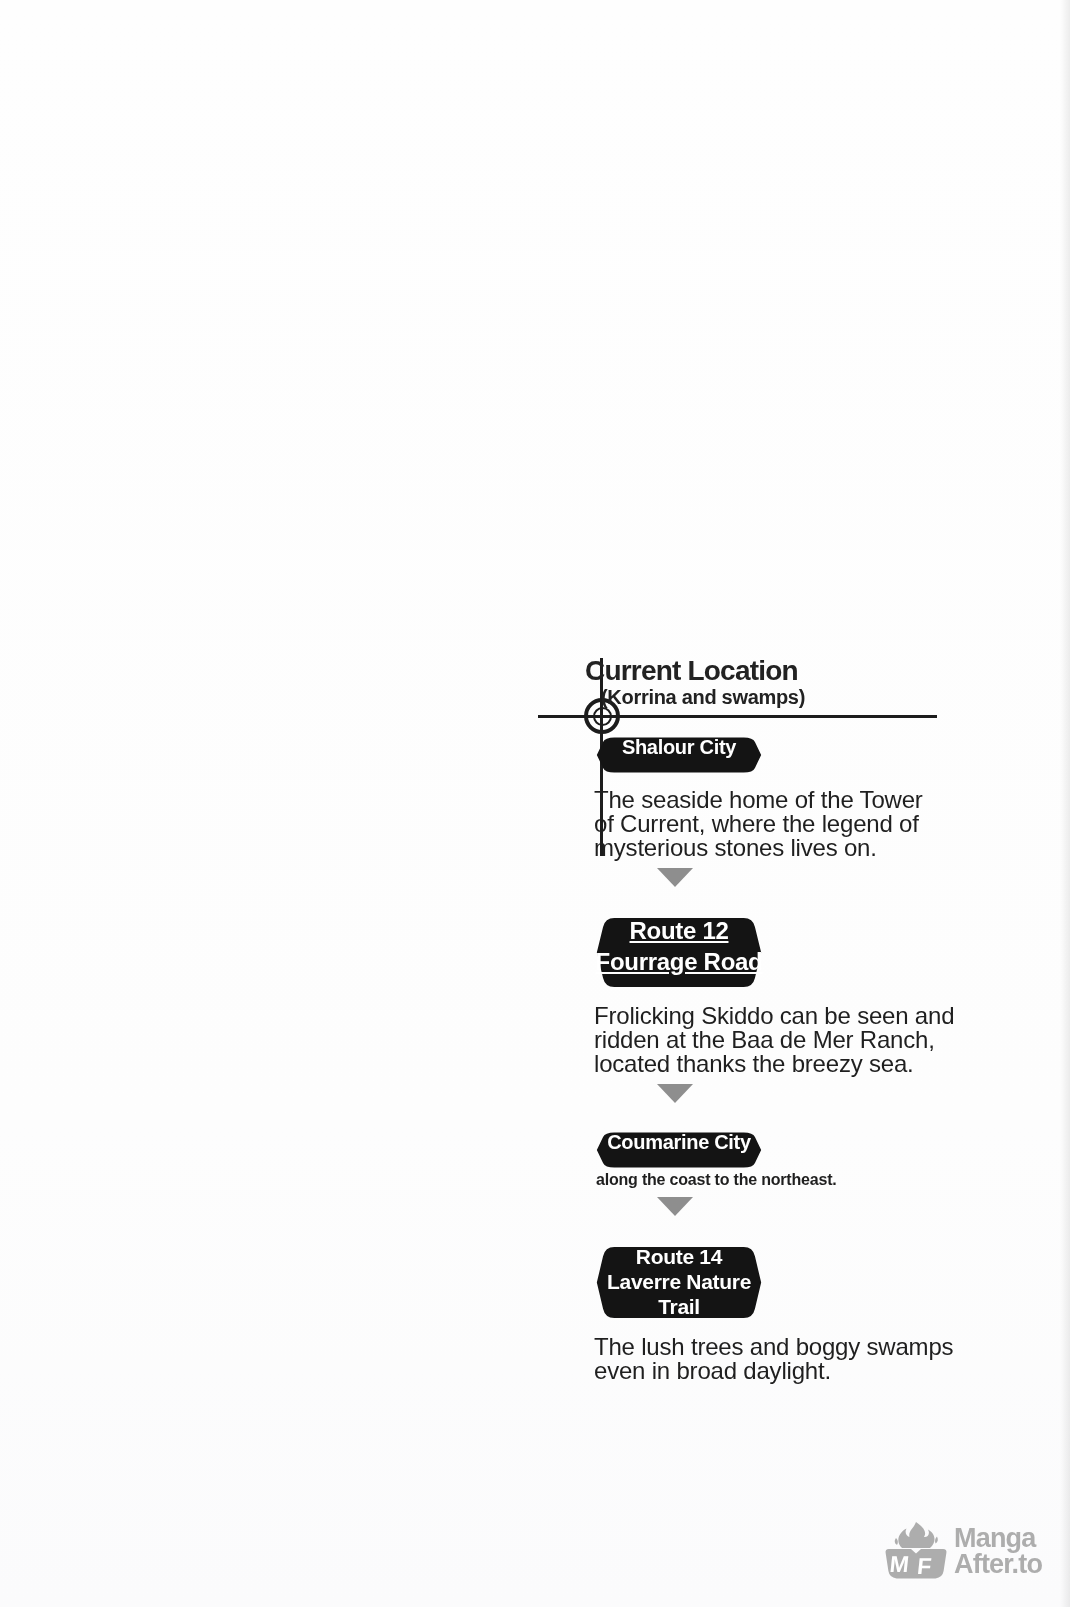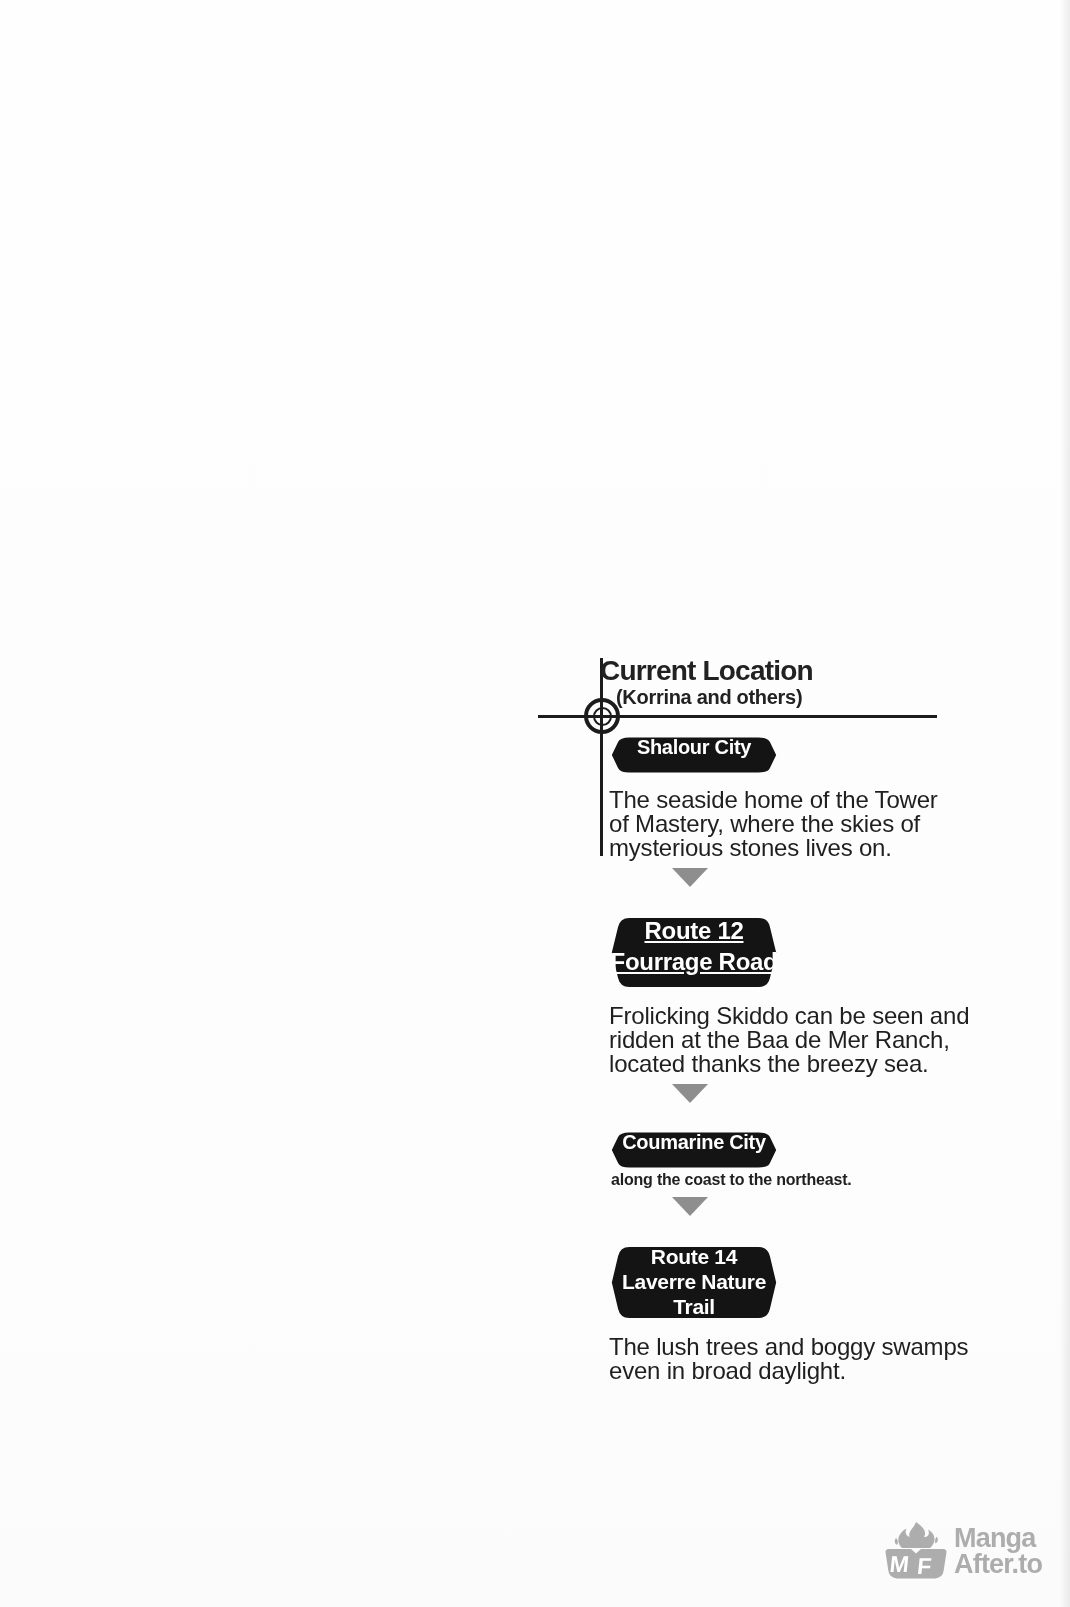--- a/index.html
+++ b/index.html
@@ -32,21 +32,21 @@
     position:absolute;left:584px;top:698px;width:36px;height:36px;
     border:4.5px solid var(--line-black);border-radius:50%;
     box-sizing:border-box;display:flex;align-items:center;justify-content:center;
     background:transparent;
   }
   .crosshair .inner{
     width:19px;height:19px;border:2.5px solid var(--line-black);
     border-radius:50%;box-sizing:border-box;
   }
   
-  .content{position:absolute;left:598px;top:656px;width:400px;}
+  .content{position:absolute;left:583px;top:656px;width:400px;}
   .title{
     font-size:28px;font-weight:bold;letter-spacing:-0.8px;
     line-height:30px;margin:0 0 0 2px;color:#222;white-space:nowrap;
   }
   .subtitle{
     font-size:20px;font-weight:bold;letter-spacing:-0.3px;
     line-height:22px;margin-left:18px;color:#222;white-space:nowrap;
   }
   .stops{margin-top:0;}
   .badge{
@@ -83,32 +83,32 @@
 <div class="page">
 
   <div class="vline"></div>
   <div class="hline"></div>
   <div class="crosshair">
     <div class="inner"></div>
   </div>
 
   <div class="content">
     <h1 class="title">Current Location</h1>
-    <div class="subtitle">(Korrina and others)</div>
+    <div class="subtitle">(Korrina and swamps)</div>
     <div class="stops" id="stops">
   <section class="stop">
     <div class="badge lines-1">
       <svg class="badge-bg" viewBox="0 0 200 50" preserveAspectRatio="none" aria-hidden="true">
         <path fill="#141414" d="M 22 2 L 178 2 Q 189 2 191.5 8 L 199 25 L 191.5 42 Q 189 48 178 48 L 22 48 Q 11 48 8.5 42 L 1 25 L 8.5 8 Q 11 2 22 2 Z"></path>
       </svg>
     <div class="badge-line">Shalour City</div>
           </div>
     <div class="desc">
             <div>The seaside home of the Tower</div>
-            <div>of Mastery, where the skies of</div>
+            <div>of Current, where the legend of</div>
             <div>mysterious stones lives on.</div>
           </div>
 
   </section>
 
   <div class="triangle"></div>
 
   <section class="stop">
     <div class="badge lines-2">
       <svg class="badge-bg" viewBox="0 0 200 50" preserveAspectRatio="none" aria-hidden="true">

